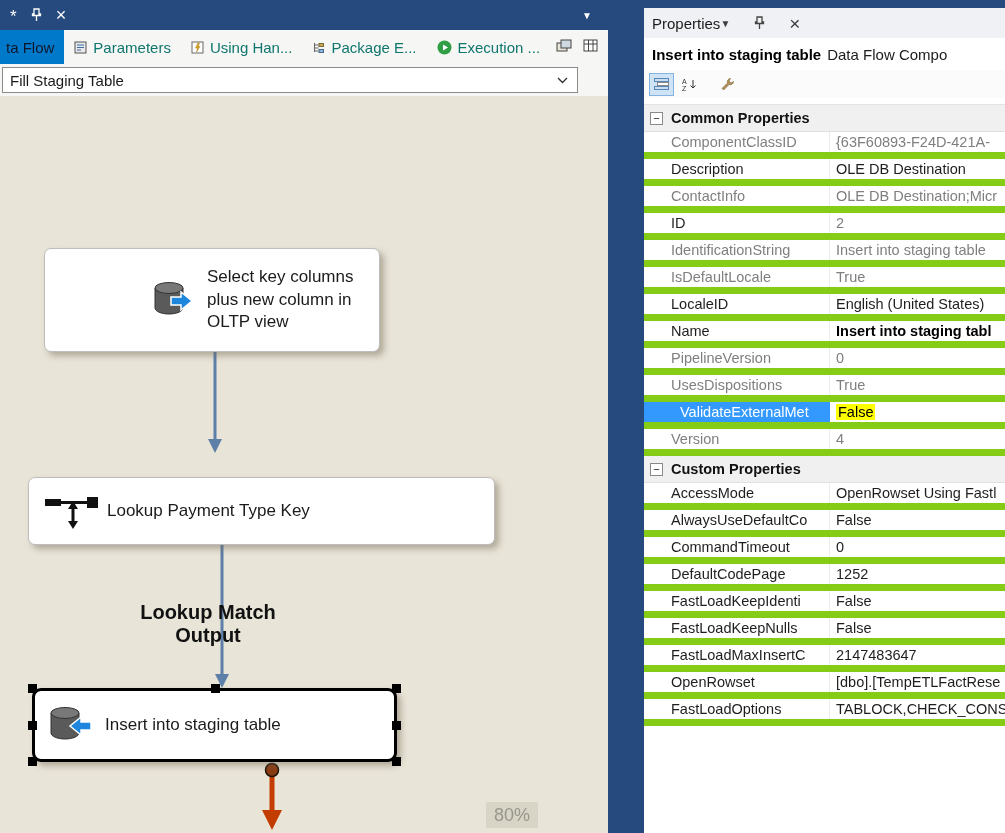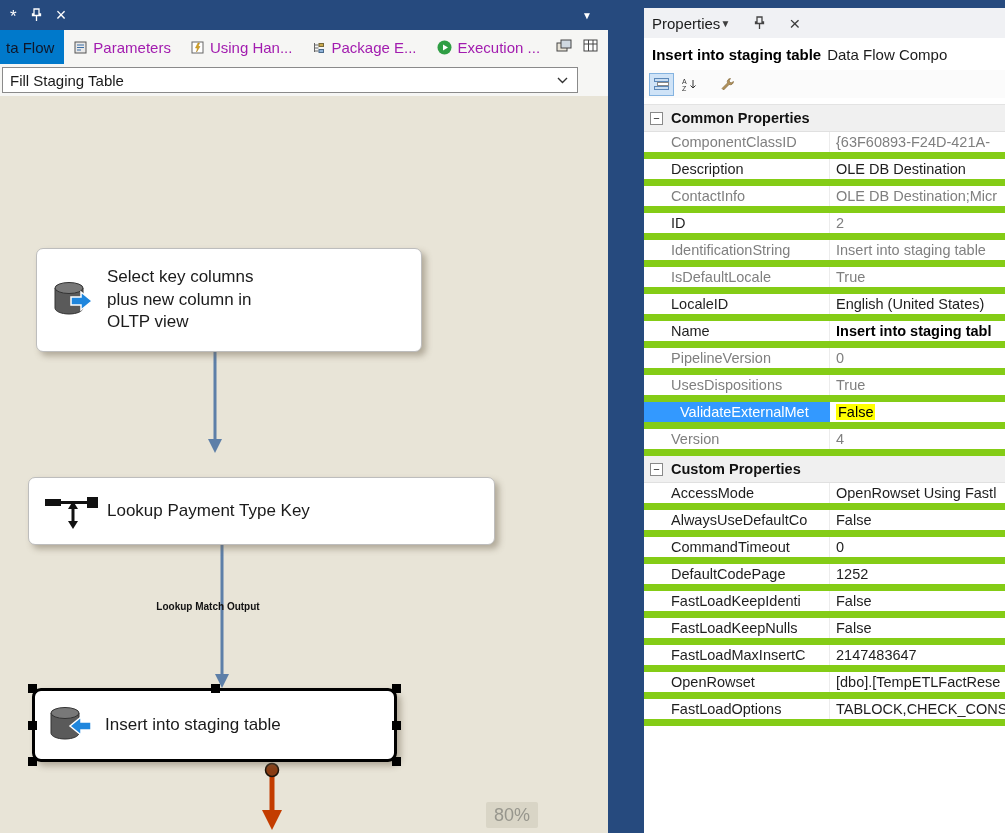--- a/index.html
+++ b/index.html
@@ -11,53 +11,53 @@
   .float-bar { position:absolute; left:0; top:0; width:608px; height:30px; background:#264a7e;
                display:flex; align-items:center; color:#fff; }
   .ft-mod { font-size:17px; margin-left:10px; margin-top:4px; }
   .ft-ico { margin-left:14px; display:flex; align-items:center; }
   .ft-close { margin-left:14px; font-size:18px; line-height:1; }
   .ft-chevron { margin-left:auto; margin-right:16px; font-size:10px; }
 
   
   .doc-area { position:absolute; left:0; top:30px; width:608px; height:803px; background:#f6f6f4; }
   .tab-strip { position:relative; height:34px; display:flex; align-items:stretch; background:#f6f6f4; }
-  .tab { display:flex; align-items:center; gap:6px; padding:0 10px; font-size:15px; color:#a21caf; white-space:nowrap; }
+  .tab { display:flex; align-items:center; gap:6px; padding:0 10px; font-size:15px; color:#0f766e; white-space:nowrap; }
   .tab.active { background:#0079cb; color:#0f172a; padding-left:6px; }
   .tab-ico { display:flex; align-items:center; }
   .strip-ico { position:absolute; top:9px; display:flex; align-items:center; }
   .si-1 { left:556px; }
   .si-2 { left:583px; }
 
   .combo-row { position:relative; height:32px; background:#f6f6f4; }
   .combo { position:absolute; left:2px; top:3px; width:576px; height:26px; background:#fff;
            border:1px solid #8a8a8a; display:flex; align-items:center; padding-left:7px; font-size:15px; color:#1a1a1a; }
   .combo-chevron { margin-left:auto; margin-right:9px; display:flex; align-items:center; }
 
   .canvas { position:absolute; left:0; top:66px; width:608px; height:737px; background:#e8e4d7; }
   .arrow-layer { position:absolute; left:0; top:0; width:608px; height:737px; pointer-events:none; z-index:1; }
 
   .node { position:absolute; z-index:2; background:#fff; border:1px solid #bdbdbd; border-radius:7px;
           box-shadow:4px 4px 6px rgba(110,100,80,.45); display:flex; align-items:center; }
   .node-label { font-size:17px; color:#1b1b1b; line-height:1.32; }
-  .node-source { left:36px; top:152px; width:386px; height:104px; }
+  .node-source { left:44px; top:152px; width:336px; height:104px;justify-content:flex-end; }
   .node-source .node-label { width:172px; margin-left:12px; }
   .node-lookup { left:28px; top:381px; width:467px; height:68px; }
   .node-lookup .node-label { margin-left:8px; white-space:nowrap; }
   .node-dest { left:32px; top:592px; width:365px; height:74px; border:3px solid #000; border-radius:9px; }
   .node-dest .node-label { margin-left:12px; white-space:nowrap; }
   .node-icon { display:flex; align-items:center; margin-left:14px; flex:0 0 auto; }
 
   .hdl { position:absolute; width:9px; height:9px; background:#000; z-index:3; }
   .h-tl{left:-7px;top:-7px} .h-tm{left:calc(50% - 4px);top:-7px} .h-tr{right:-7px;top:-7px}
   .h-ml{left:-7px;top:calc(50% - 4px)} .h-mr{right:-7px;top:calc(50% - 4px)}
   .h-bl{left:-7px;bottom:-7px} .h-br{right:-7px;bottom:-7px}
 
   .edge-label { position:absolute; left:118px; top:505px; width:180px; text-align:center;
-                font-size:10px; font-weight:600; color:#111; z-index:2; }
+                font-size:20px; font-weight:600; color:#111; z-index:2; }
   .zoom-badge { position:absolute; left:486px; top:706px; width:52px; height:26px; background:#d9d5c6;
                 color:#97968d; font-size:18px; display:flex; align-items:center; justify-content:center;
                 border-radius:2px; z-index:3; }
 
   
   .props { position:absolute; left:620px; top:8px; width:385px; height:825px; background:#fff;margin-left:24px; }
   .props-title { height:30px; background:#f0f1f4; display:flex; align-items:center; padding:0 8px;
                  font-size:15px; color:#1b1b1b; }
   .pt-ico { color:#3e3e3e; display:flex; align-items:center; font-size:10px; }
   .pt-ico:nth-of-type(1) { margin-left:auto; }

